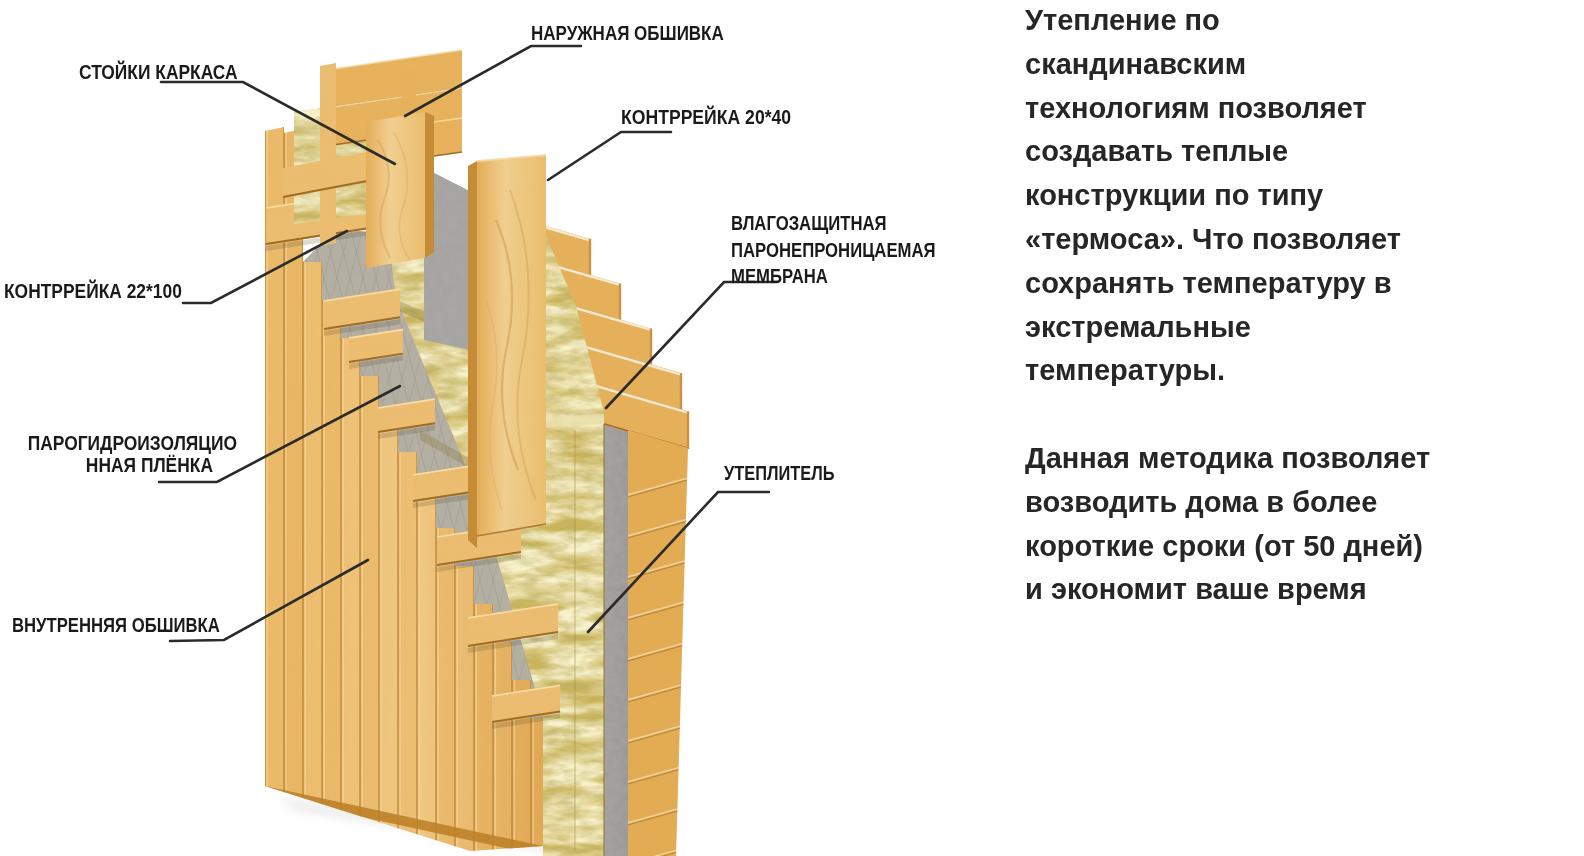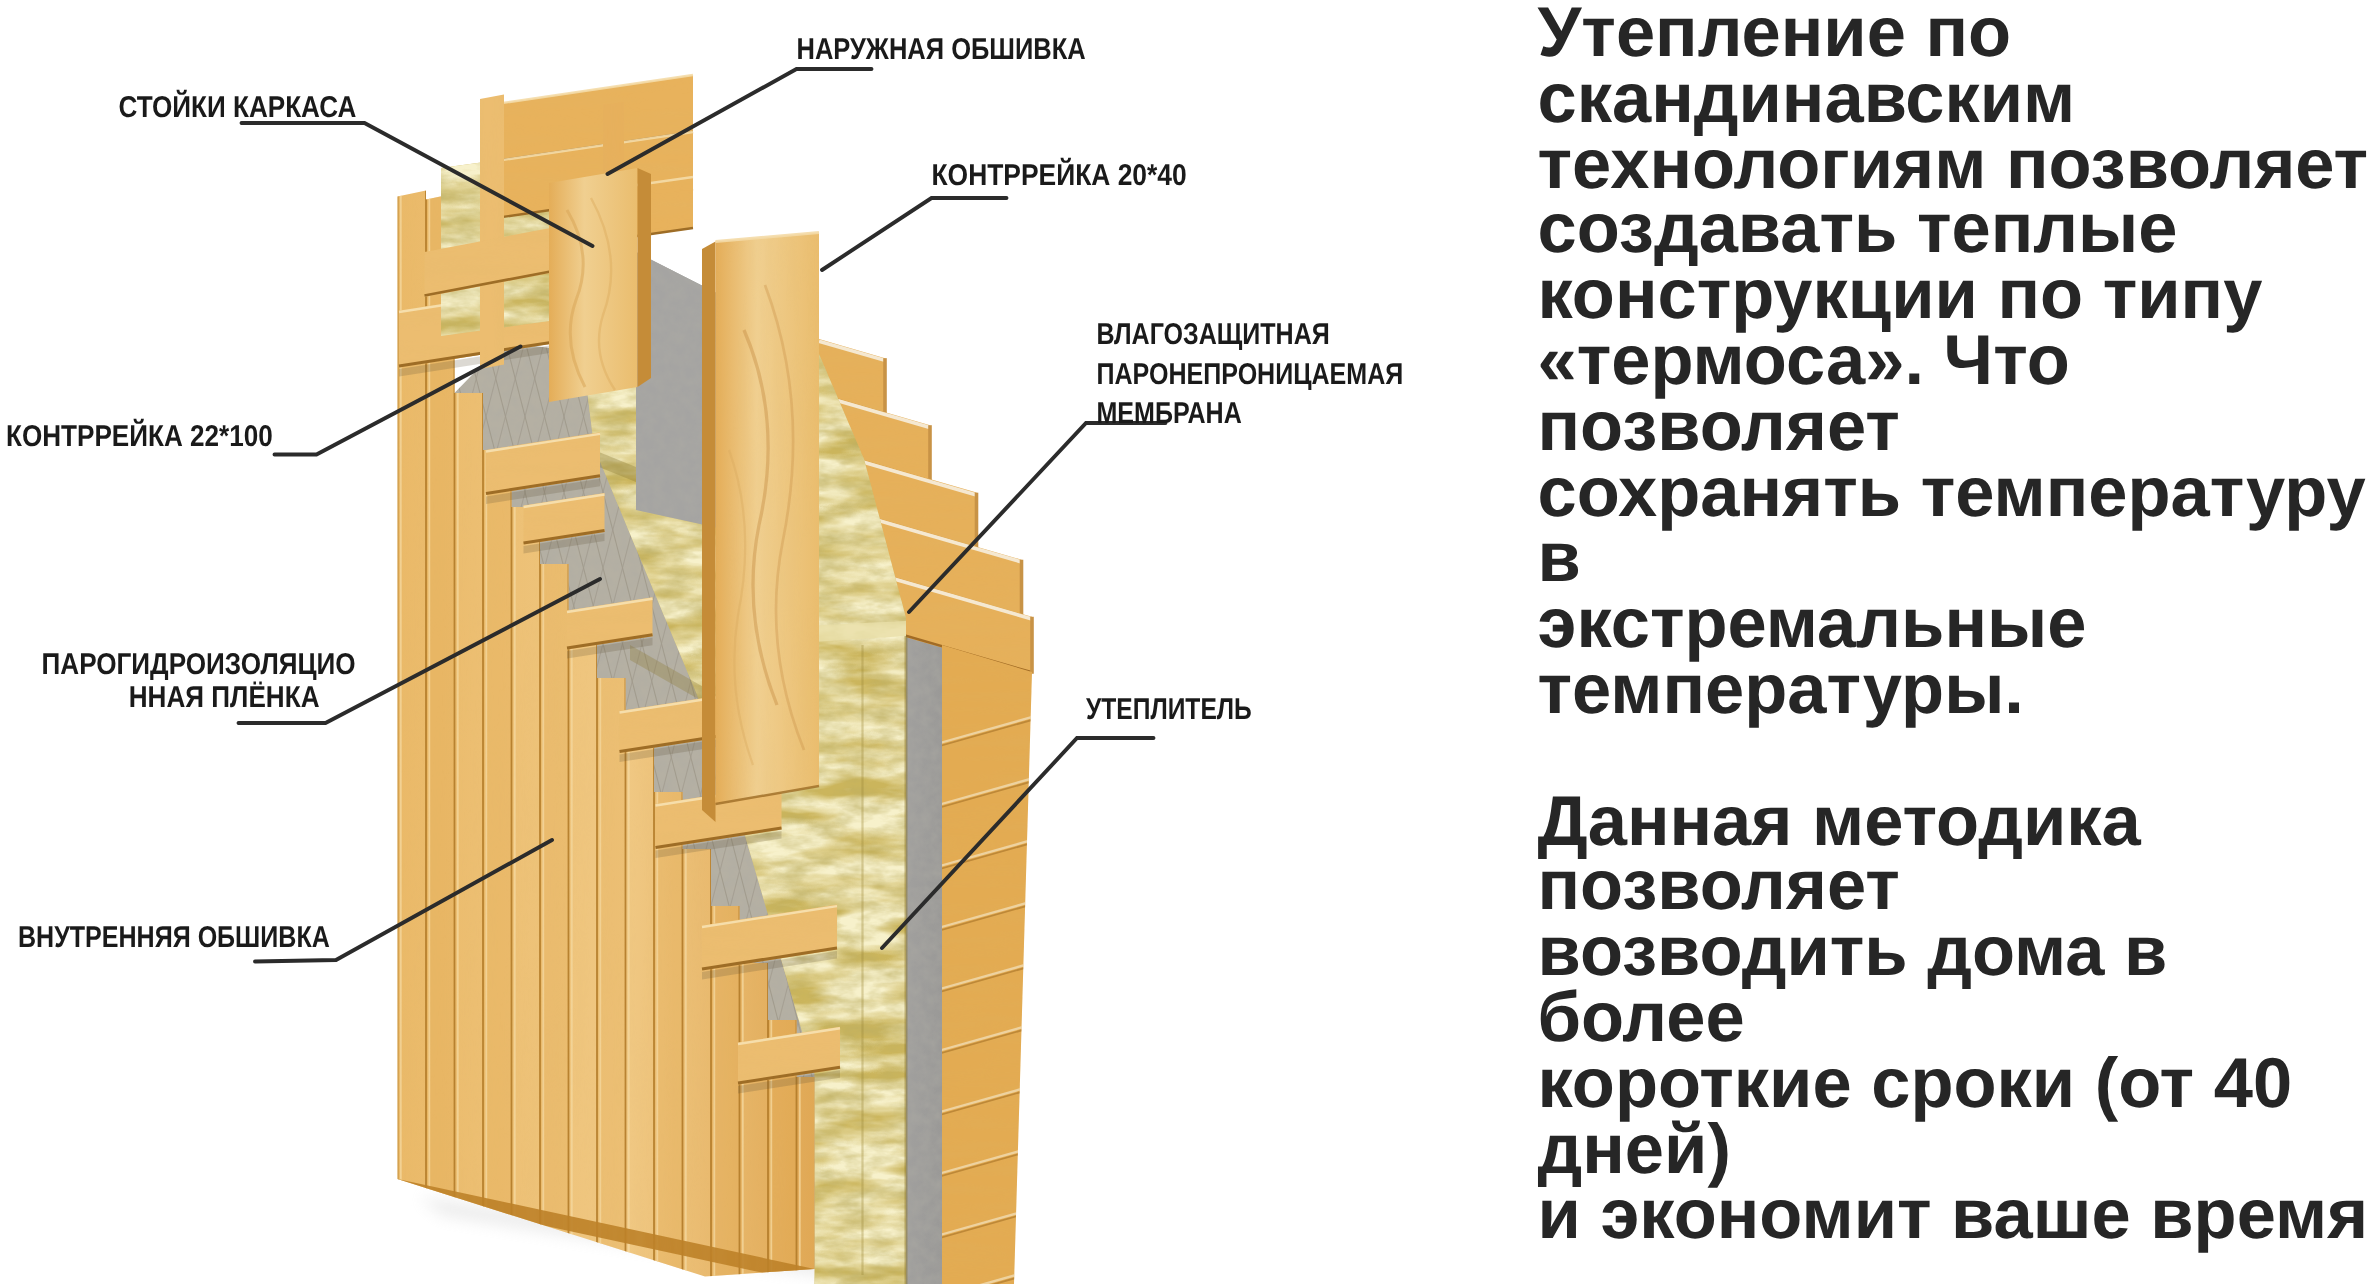--- a/index.html
+++ b/index.html
@@ -4,21 +4,21 @@
 <style>
   * { margin:0; padding:0; box-sizing:border-box; }
   html,body { width:1584px; height:856px; background:#ffffff; overflow:hidden; }
   body { font-family:"Liberation Sans","DejaVu Sans",sans-serif; position:relative; }
   .stage { position:absolute; left:0; top:0; width:1584px; height:856px; }
   .lbl {
     position:absolute; font-weight:bold; font-size:20px; line-height:26px;
     color:#1a1a1a; white-space:pre-line;
   }
   .desc { position:absolute; left:1025px; top:-1px; width:560px;
-    font-weight:bold; font-size:47px; line-height:43.8px; color:#262626; }
+    font-weight:bold; font-size:29px; line-height:43.8px; color:#262626; }
   .para { margin:0 0 43.8px 0; white-space:pre-line; }
   .para:last-child { margin-bottom:0; }
 </style>
 </head>
 <body>
 
 <div class="stage">
 <svg width="1584" height="856" viewBox="0 0 1584 856" style="position:absolute;left:0;top:0">
 <defs>
 <filter id="insulNoiseL" x="-5%" y="-5%" width="110%" height="110%">
@@ -484,16 +484,16 @@
 скандинавским
 технологиям позволяет
 создавать теплые
 конструкции по типу
 «термоса». Что позволяет
 сохранять температуру в
 экстремальные
 температуры.</p>
 <p class="para">Данная методика позволяет
 возводить дома в более
-короткие сроки (от 40 дней)
+короткие сроки (от 50 дней)
 и экономит ваше время</p>
 </div>
 </div>
 
 </body></html>

